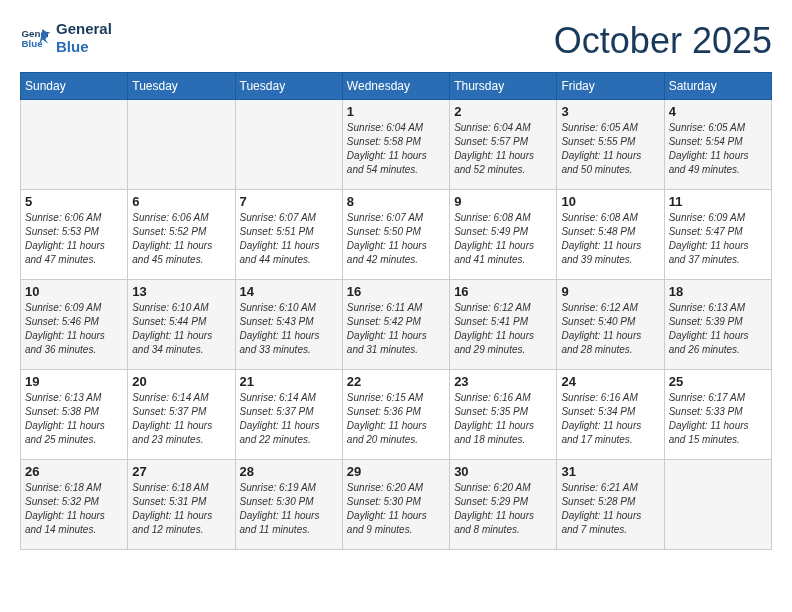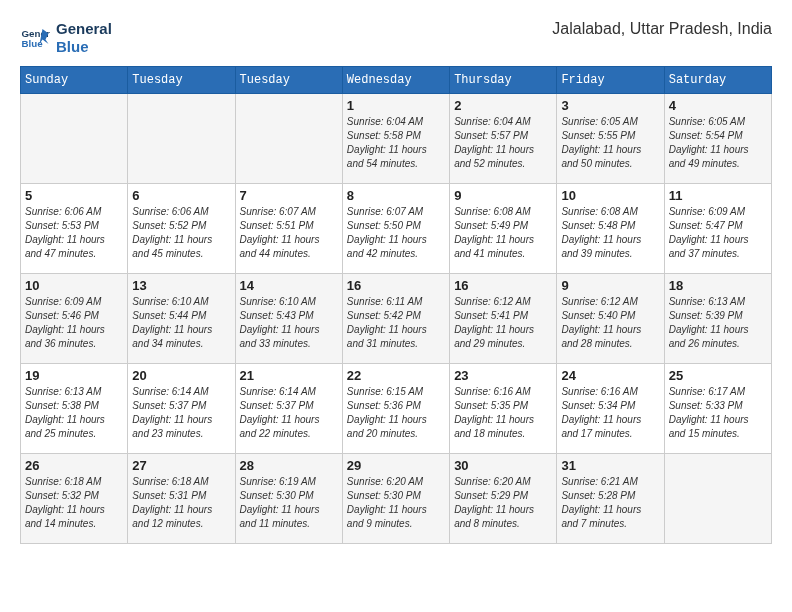--- a/index.html
+++ b/index.html
@@ -43,21 +43,20 @@
       font-size: 11px;
     }
     .calendar th {
       background-color: #2a6db5;
       color: #fff;
       padding: 6px 4px;
       text-align: left;
       font-weight: normal;
       font-size: 12px;
       border: 1px solid #1a5ca0;
-      font-family: Liberation Mono, monospace;
     }
     .calendar td {
       border: 1px solid #ccc;
       vertical-align: top;
       padding: 4px;
       width: 107px;
       height: 90px;
       background: #fff;
     }
     .calendar tr:nth-child(odd) td {
@@ -91,21 +90,21 @@
       <text x="2" y="18" font-size="13" font-weight="bold" fill="#1a3a5c">General</text>
       <text x="2" y="32" font-size="13" font-weight="bold" fill="#2a6db5">Blue</text>
       <polygon points="30,8 38,14 34,22 38,28 30,22 26,28" fill="#2a6db5"></polygon>
     </svg>
     <div style="display:flex;flex-direction:column;line-height:1.2;margin-left:2px;">
       <span style="font-size:15px;font-weight:bold;color:#1a3a5c;">General</span>
       <span style="font-size:15px;font-weight:bold;color:#2a6db5;">Blue</span>
     </div>
   </div>
   <div class="title-area">
-    <div class="location">Jalalabad, Uttar Pradesh, India</div>
+    <div class="month-title">October 2025</div>
   </div>
 </div>
 
 <table class="calendar">
   <thead>
     <tr>
     <th>Sunday</th>
         <th>Tuesday</th>
         <th>Tuesday</th>
         <th>Wednesday</th>

